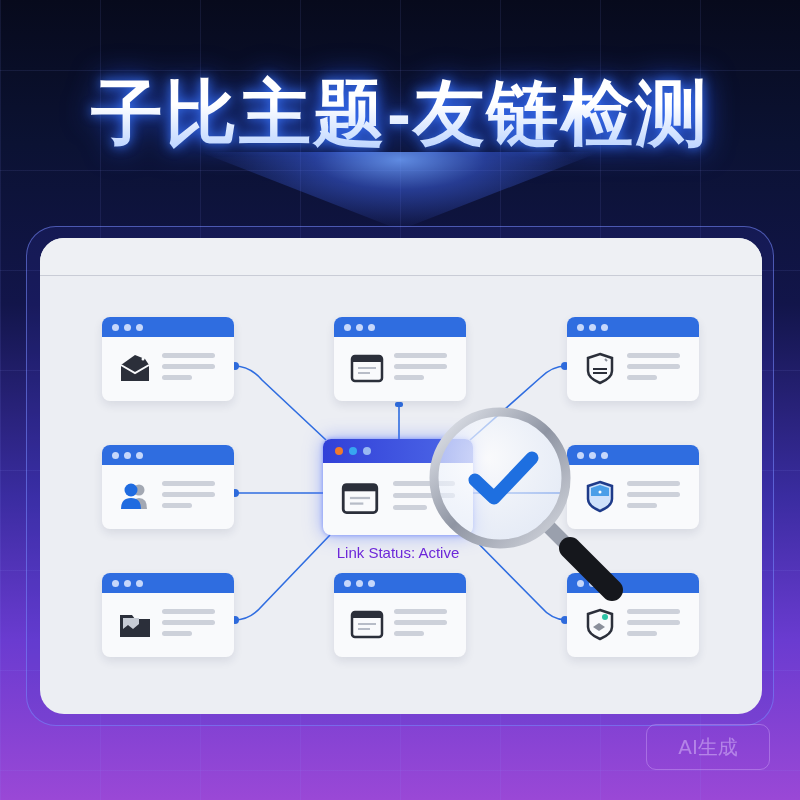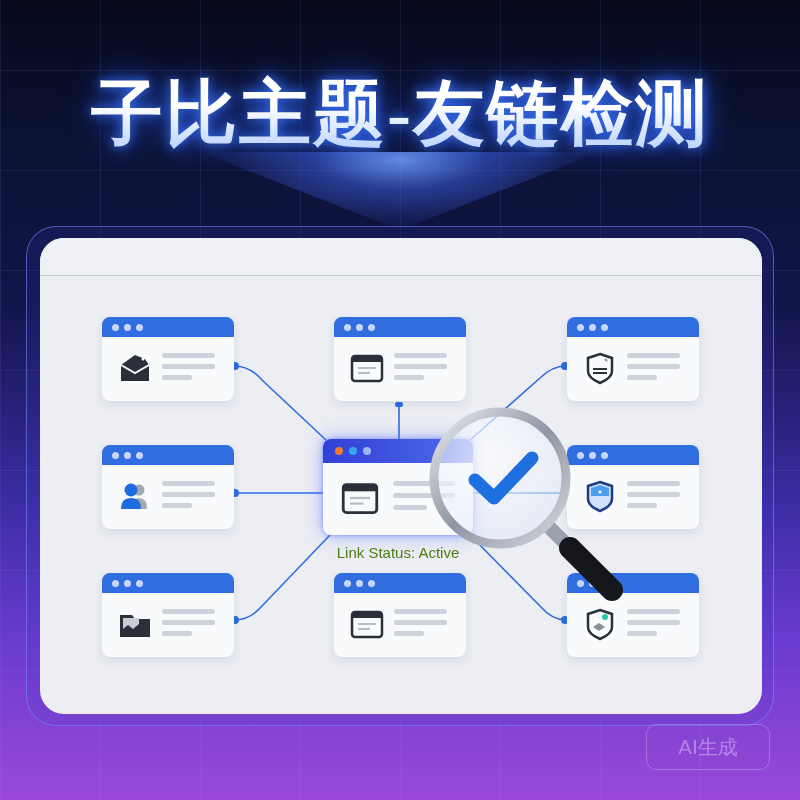--- a/index.html
+++ b/index.html
@@ -12,21 +12,21 @@
   .grid {
     position: absolute; inset: 0;
     background-image:
       linear-gradient(rgba(140,150,255,0.10) 1px, transparent 1px),
       linear-gradient(90deg, rgba(140,150,255,0.10) 1px, transparent 1px);
     background-size: 100px 100px;
     background-position: 0 70px, 0 0;
   }
   .title {
     position: absolute; left: 0; top: 66px; width: 800px; text-align: center;
-    font-family: Liberation Serif, serif; font-weight: bold; font-size: 72px;
+    font-family: Liberation Sans, sans-serif; font-weight: bold; font-size: 72px;
     letter-spacing: 2px;
     color: #ffffff;
     background: linear-gradient(180deg, #ffffff 40%, #a9c8ff 100%);
     -webkit-background-clip: text; background-clip: text;
     -webkit-text-fill-color: transparent;
     filter: drop-shadow(0 0 6px rgba(60,120,255,0.95)) drop-shadow(0 0 14px rgba(40,90,255,0.7));
   }
   .beam {
     position: absolute; left: 200px; top: 152px; width: 400px; height: 78px;
     background: radial-gradient(ellipse at 50% 10%, rgba(110,160,255,0.85) 0%, rgba(70,110,255,0.45) 30%, rgba(40,60,200,0) 70%);
@@ -62,21 +62,21 @@
     background: #f9fafc; overflow: hidden;
     box-shadow: 0 0 18px rgba(80,110,255,0.55), 0 0 4px rgba(80,110,255,0.6);
   }
   .center-card .bar {
     height: 24px; background: linear-gradient(90deg, #3140d8, #4f6ae8);
     display: flex; align-items: center; padding-left: 12px; gap: 6px;
   }
   .center-card .dot { width: 8px; height: 8px; border-radius: 50%; }
   .status {
     position: absolute; left: 323px; top: 544px; width: 150px; text-align: center;
-    font-family: "Liberation Sans", sans-serif; font-size: 15px; color: #4d7c0f;
+    font-family: "Liberation Sans", sans-serif; font-size: 15px; color: #6d28d9;
   }
   .magnifier { position: absolute; left: 420px; top: 398px; width: 210px; height: 210px; }
   .ai-badge {
     position: absolute; left: 646px; top: 724px; width: 124px; height: 46px;
     border: 1.5px solid rgba(220,190,255,0.35); border-radius: 10px;
     display: flex; align-items: center; justify-content: center;
     font-family: "DejaVu Sans", sans-serif; font-size: 20px; color: rgba(230,210,255,0.45);
   }
 </style>
 </head>

